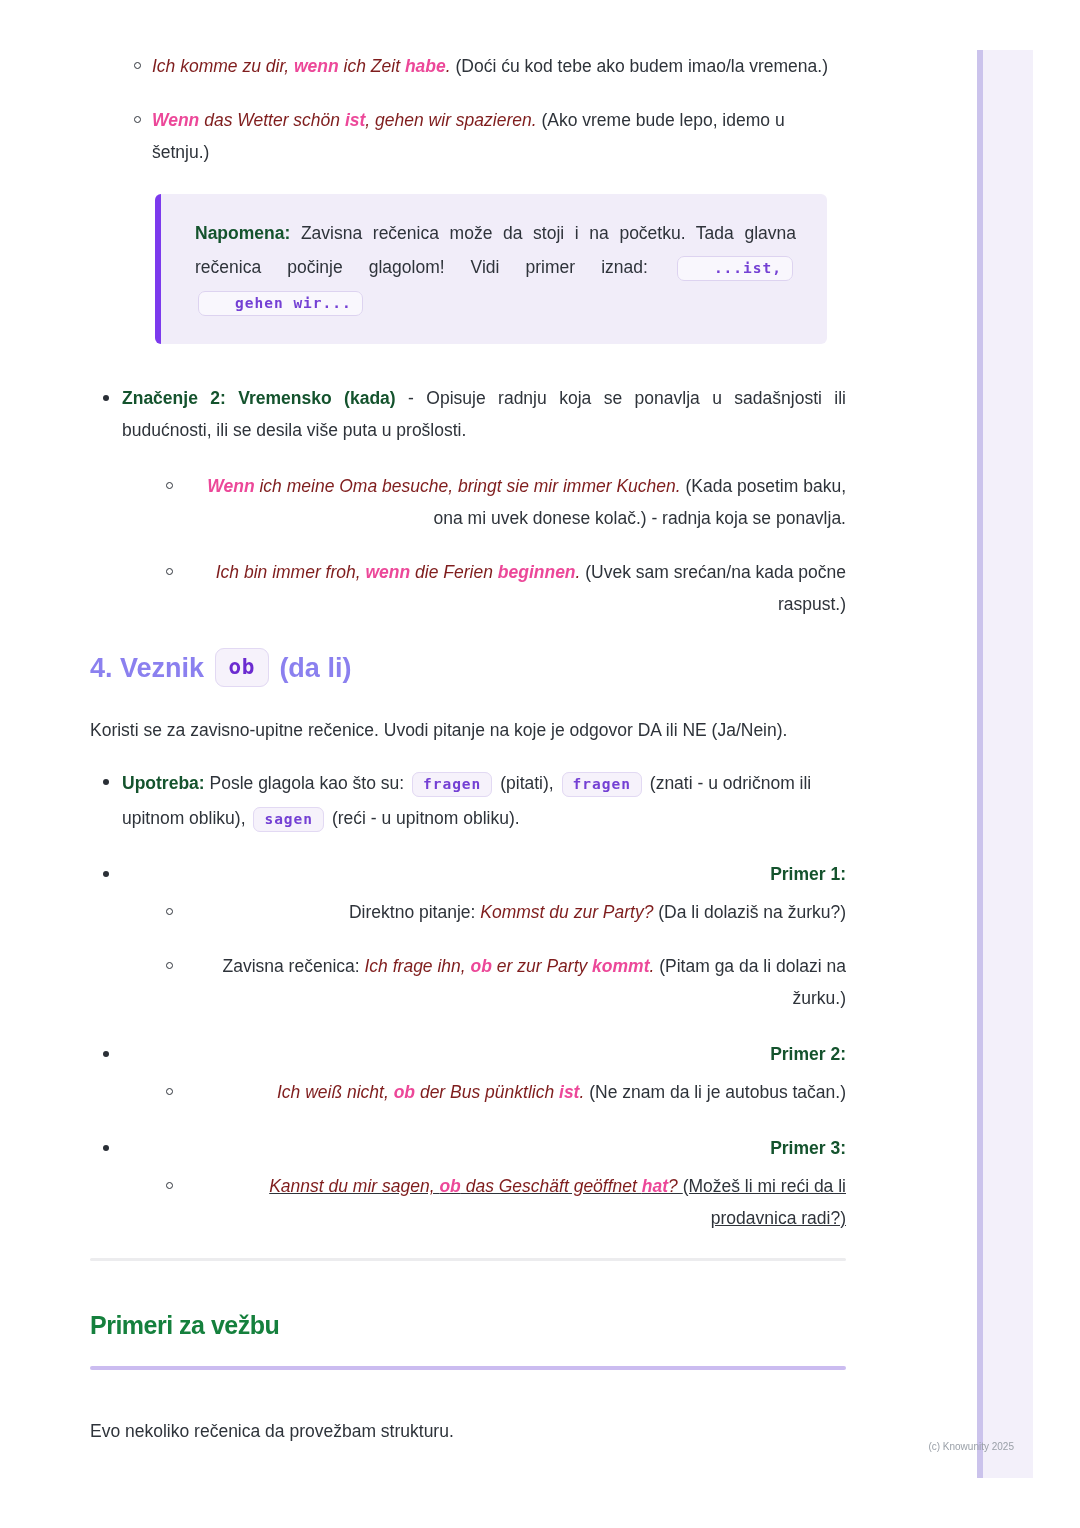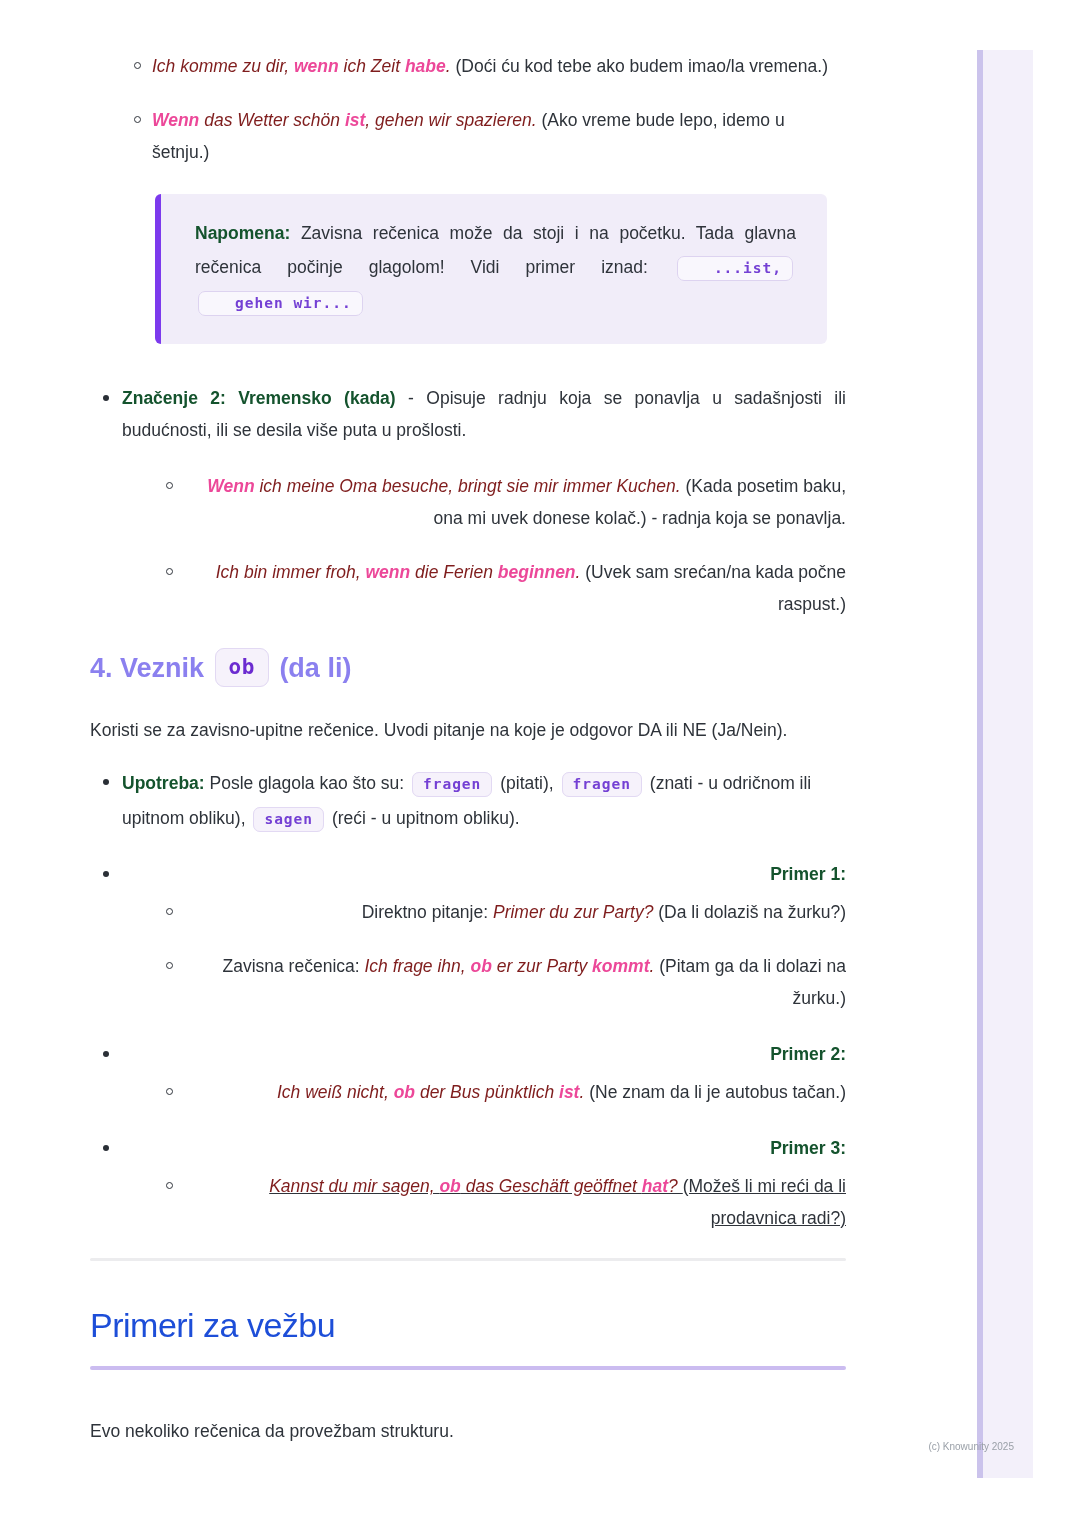--- a/index.html
+++ b/index.html
@@ -74,22 +74,22 @@
     font-size:27px; font-weight:700; line-height:44px;
     color:#8b80ef;
   }
   .p-intro { margin-top:22px; }
   .ob-list { margin-top:20px; }
   .upotreba-line { line-height:34px; }
 
   .divider { border:none; height:3px; border-radius:2px; background:#ececee; margin-top:24px; }
   .h1 {
     margin-top:42px;
-    font-size:34px; font-weight:400; line-height:44px;
-    color:#1d4ed8;
+    font-size:25px; font-weight:700; line-height:44px;
+    color:#15803d;
     letter-spacing:-0.5px;
   }
   .title-underline { height:4px; background:#cbbcf0; border-radius:2px; margin-top:19px; }
   .p-final { margin-top:45px; }
 
   
   .side-strip {
     position:absolute; left:977px; top:50px;
     width:56px; height:1428px;
     background:#f3f0fa;
@@ -147,21 +147,21 @@
         <span class="marker1"></span>
         <div class="upotreba-line"><span class="seg-b">Upotreba:</span><span> Posle glagola kao što su: </span><span class="code">fragen</span><span> (pitati), </span><span class="code">fragen</span><span> (znati - u odričnom ili upitnom obliku), </span><span class="code">sagen</span><span> (reći - u upitnom obliku).</span></div>
       </li>
 
       <li class="li1" style="margin-bottom:24px;">
         <span class="marker1"></span>
         <div class="li1-label seg-b">Primer 1:</div>
         <ul class="subs subs-tight">
           <li class="li2">
             <span class="marker2"></span>
-            <div><span>Direktno pitanje: </span><span class="seg-i">Primer du zur Party?</span><span> (Da li dolaziš na žurku?)</span></div>
+            <div><span>Direktno pitanje: </span><span class="seg-i">Kommst du zur Party?</span><span> (Da li dolaziš na žurku?)</span></div>
           </li>
           <li class="li2" style="margin-bottom:0;">
             <span class="marker2"></span>
             <div><span>Zavisna rečenica: </span><span class="seg-i">Ich frage ihn, </span><span class="seg-bi">ob</span><span class="seg-i"> er zur Party </span><span class="seg-bi">kommt</span><span class="seg-i">. </span><span>(Pitam ga da li dolazi na žurku.)</span></div>
           </li>
         </ul>
       </li>
 
       <li class="li1" style="margin-bottom:24px;">
         <span class="marker1"></span>

